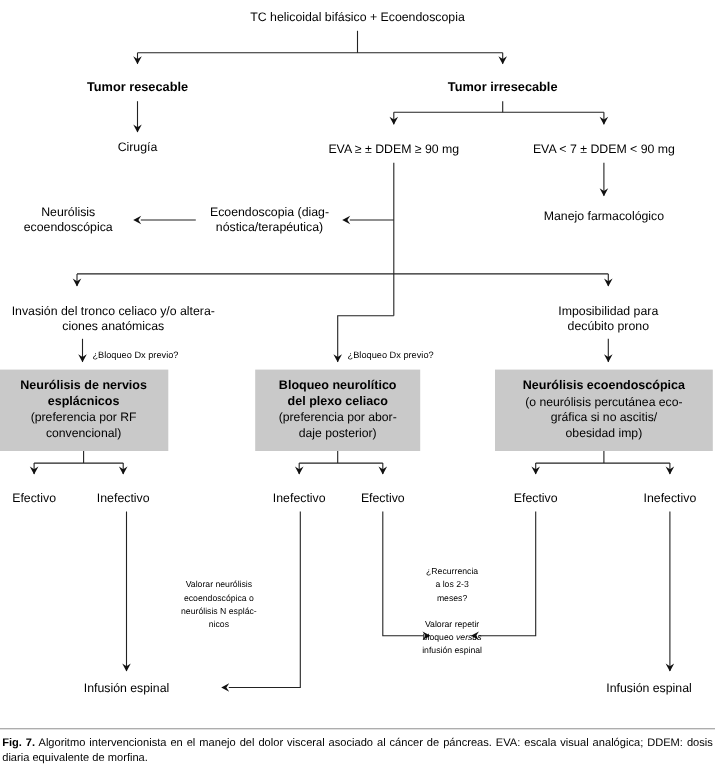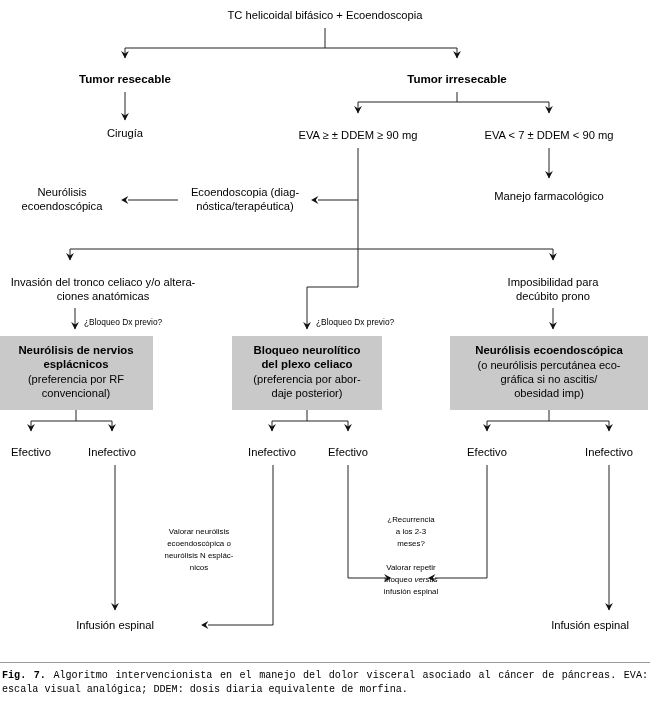--- a/index.html
+++ b/index.html
@@ -67,21 +67,21 @@
   .caption-wrap {
     position: absolute;
     left: 0;
     top: 662px;
     width: 650px;
     box-sizing: border-box;
     padding: 6px 2px 0 2px;
     border-top: 1px solid #9a9a9a;
   }
   .caption-text {
-    font-family: Liberation Mono, monospace;
+    font-family: Liberation Sans, sans-serif;
     font-size: 10.1px;
     line-height: 14px;
     color: #000000;
     text-align: justify;
   }
   .caption-text b {
     font-weight: bold;
   }
 </style>
 </head>

